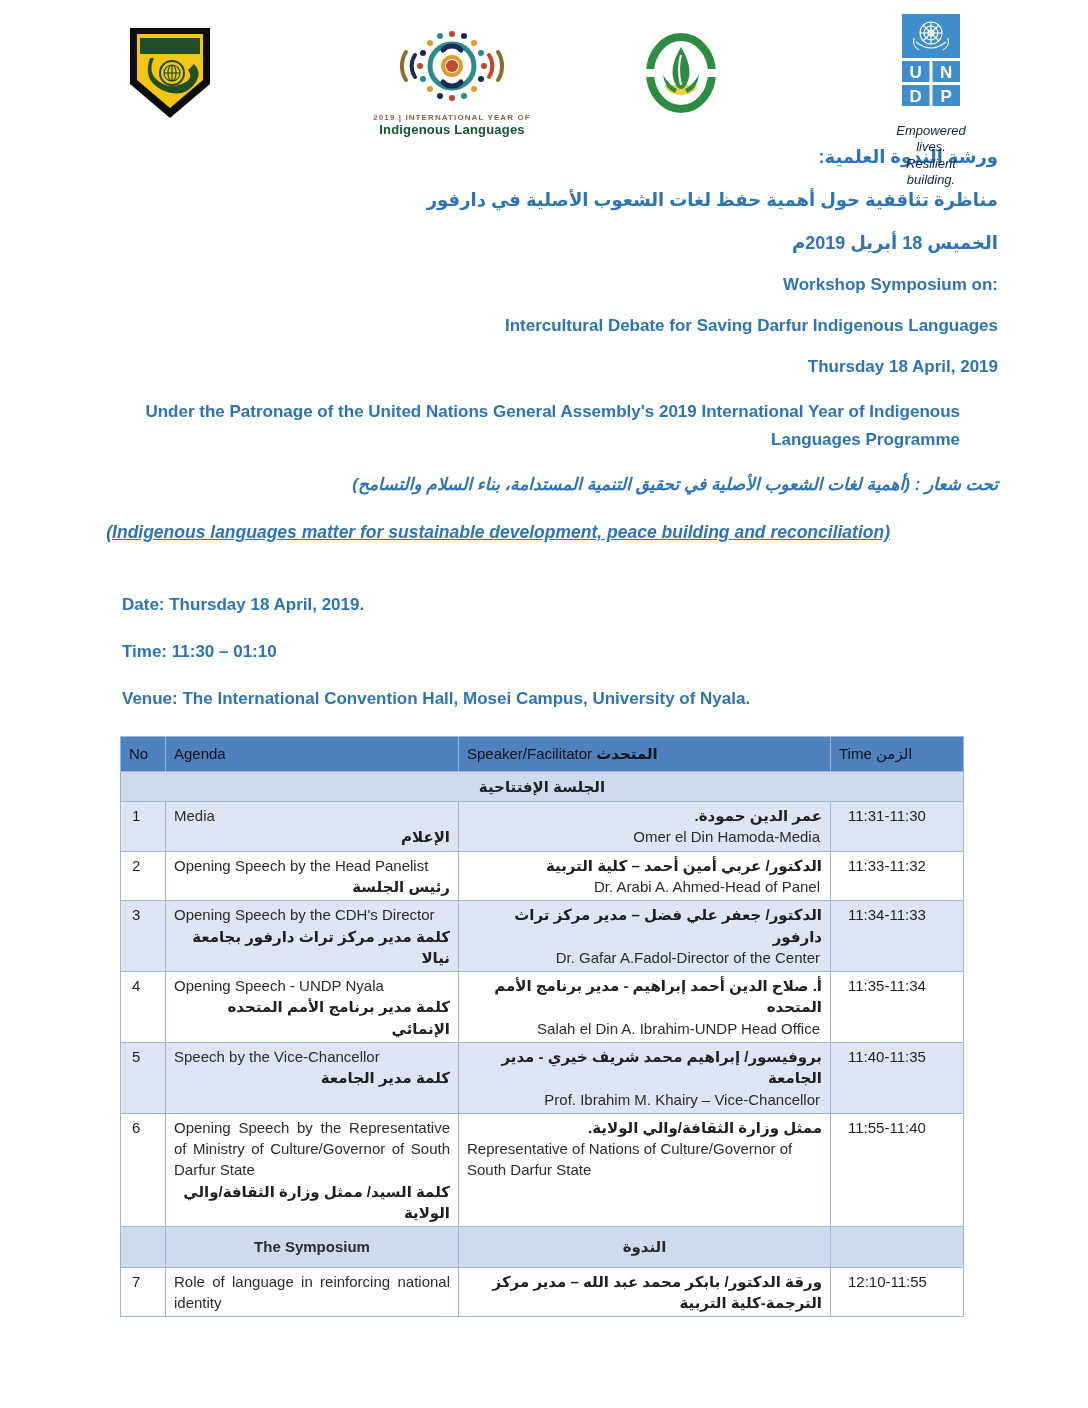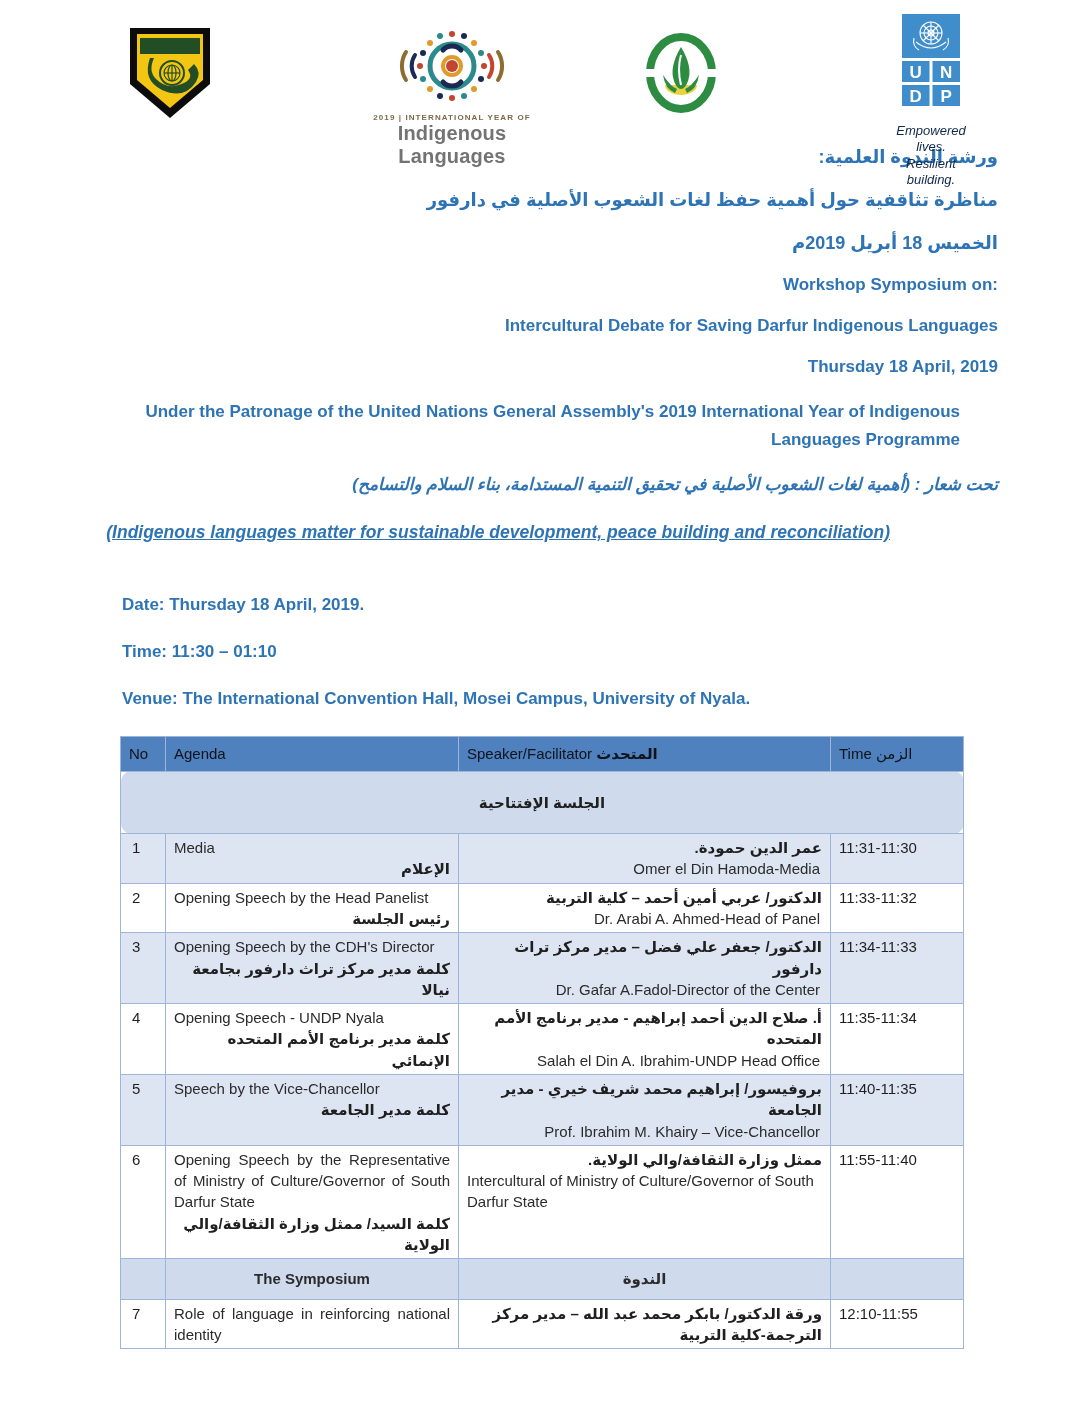--- a/index.html
+++ b/index.html
@@ -13,21 +13,21 @@
     overflow:hidden;
   }
   
   .logos{position:relative;height:132px;}
   .logo{position:absolute;}
   .logo-uni{left:126px;top:26px;}
   .logo-iyil{left:352px;top:28px;width:200px;text-align:center;}
   .logo-cdh{left:645px;top:33px;}
   .logo-undp{left:896px;top:14px;width:70px;text-align:center;}
   .iyil-year{font-size:8px;letter-spacing:1.1px;color:#7a6a4a;font-weight:700;margin-top:3px;}
-  .iyil-title{font-size:20px;font-weight:700;color:#737373;letter-spacing:.2px;}
+  .iyil-title{font-size:13px;font-weight:700;color:#14532d;letter-spacing:.2px;}
   .undp-tag{font-size:13px;line-height:1.25;color:#10284a;font-style:italic;margin-top:3px;}
   
   .headings{text-align:right;padding:14px 90px 0;}
   .headings p{margin:0 0 21px;}
   .ar{direction:rtl;unicode-bidi:isolate;margin-top:32px;}
   .h-ar{font-size:18px;font-weight:700;color:#2e74b5;}
   .h-en{font-size:17px;font-weight:700;color:#2e74b5;}
   .h-patron{max-width:870px;margin-left:auto;margin-right:auto;line-height:1.62;}
   .h-slogan-ar{font-size:17px;font-weight:700;font-style:italic;color:#2e74b5;}
   .h-slogan-en{font-size:17.5px;font-weight:700;font-style:italic;color:#2e74b5;
@@ -38,31 +38,31 @@
   .details p{margin:0 0 27px;font-size:17px;font-weight:700;color:#2e74b5;}
   
   .agenda-table{border-collapse:collapse;margin:6px 0 0 120px;width:843px;table-layout:fixed;}
   .agenda-table td,.agenda-table th{border:1px solid #9db5d8;vertical-align:top;
       padding:3px 8px;font-size:15px;line-height:1.42;word-wrap:break-word;}
   .agenda-table thead th{background:#4e81bd;color:#10131c;font-weight:400;
       text-align:left;padding:6px 8px;}
   th.c,td.c{text-align:center;}
   .hdr-ar{font-weight:700;}
   .sec1{background:#cfdbed;}
-  .sec1 td{text-align:center;font-weight:700;padding:20px 8px;border-radius:11px;}
+  .sec1 td{text-align:center;font-weight:700;padding:4px 8px;}
   .sec2{background:#cfdbed;}
   .sec2 td{font-weight:700;padding:9px 8px;text-align:center;color:#2b2b2b;}
   .band{background:#dde5f2;}
   td.no{padding-left:11px;}
   td.agenda .en{text-align:justify;color:#2b2b2b;}
   td.agenda .arline{text-align:right;font-weight:700;direction:rtl;}
   td.speaker .arline{text-align:right;font-weight:700;direction:rtl;}
   td.speaker .enline{text-align:right;color:#2b2b2b;padding-right:2px;}
   td.speaker .enline.left{text-align:left;padding-right:0;}
-  td.time{padding-left:8px;white-space:nowrap;margin-left:48px;}
+  td.time{padding-left:17px;white-space:nowrap;margin-left:48px;}
 </style>
 </head>
 <body>
 
 <div class="page">
 
   <div class="logos">
 
     <div class="logo logo-uni">
       <svg width="88" height="94" viewBox="0 0 88 94">
@@ -273,21 +273,21 @@
       </tr>
 
       <tr>
         <td class="no">6</td>
         <td class="agenda">
           <div class="en">Opening Speech by the Representative of Ministry of Culture/Governor of South Darfur State</div>
           <div class="arline">كلمة السيد/ ممثل وزارة الثقافة/والي الولاية</div>
         </td>
         <td class="speaker">
           <div class="arline">ممثل وزارة الثقافة/والي الولاية.</div>
-          <div class="enline left">Intercultural of Ministry of Culture/Governor of South Darfur State</div>
+          <div class="enline left">Representative of Nations of Culture/Governor of South Darfur State</div>
         </td>
         <td class="time">11:55-11:40</td>
       </tr>
 
       <tr class="sec2">
         <td></td>
         <td>The Symposium</td>
         <td class="ar">الندوة</td>
         <td></td>
       </tr>

